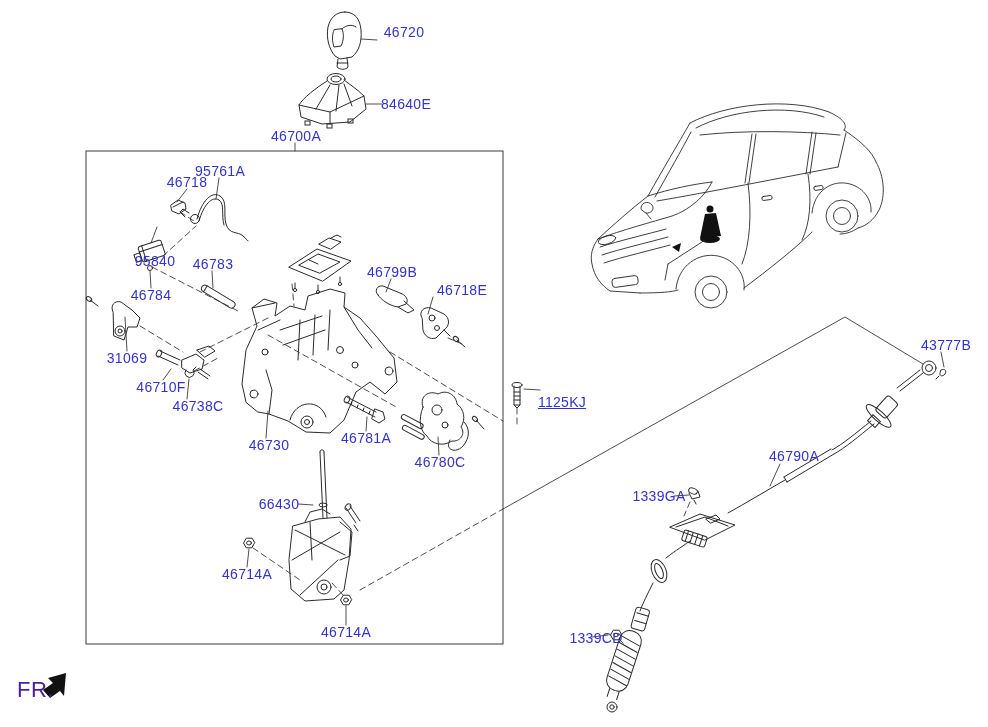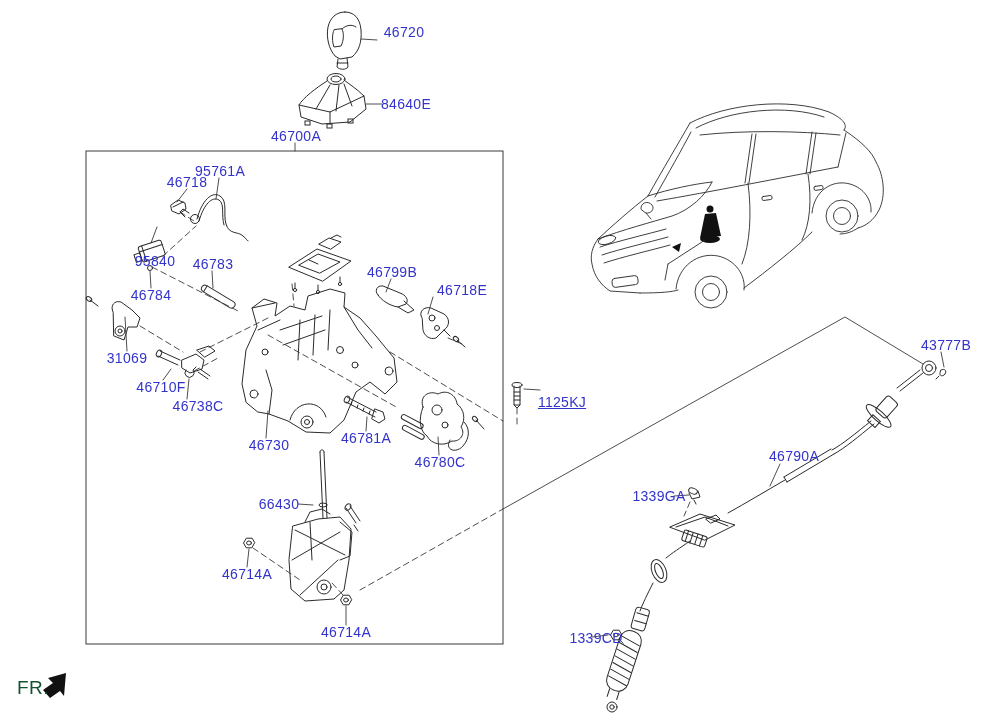--- a/index.html
+++ b/index.html
@@ -4,21 +4,21 @@
 <style>
   html,body{margin:0;padding:0;background:#fff;}
   body{width:988px;height:727px;position:relative;overflow:hidden;
        font-family:"Liberation Sans",sans-serif;}
   .stage{position:absolute;inset:0;width:988px;height:727px;}
   svg.art{position:absolute;left:0;top:0;}
   #labels{position:absolute;left:0;top:0;width:988px;height:727px;pointer-events:none;}
   .part-label{position:absolute;transform:translate(-50%,-50%);
       font-size:14px;letter-spacing:.3px;white-space:nowrap;
       pointer-events:auto;cursor:pointer;}
-  .fr-label{position:absolute;left:17px;top:677px;font-size:19px;color:#14532d;
+  .fr-label{position:absolute;left:17px;top:677px;font-size:22px;color:#4c1d95;
       letter-spacing:.5px;}
 </style>
 </head>
 <body>
 
 <div class="stage">
 
 <svg class="art" width="988" height="727" viewBox="0 0 988 727">
 <g fill="none" stroke="#2b2b2b" stroke-width="1" stroke-linecap="round" stroke-linejooin="round">
 

